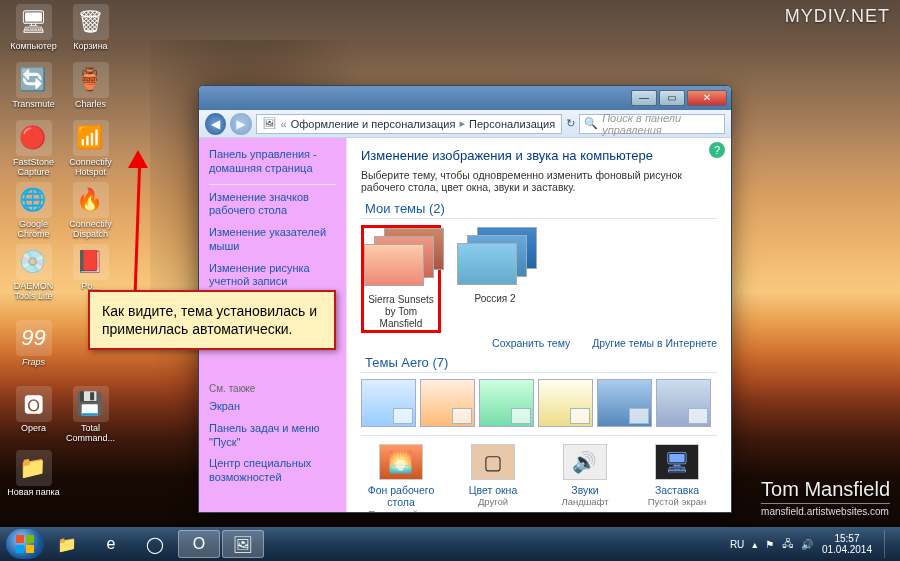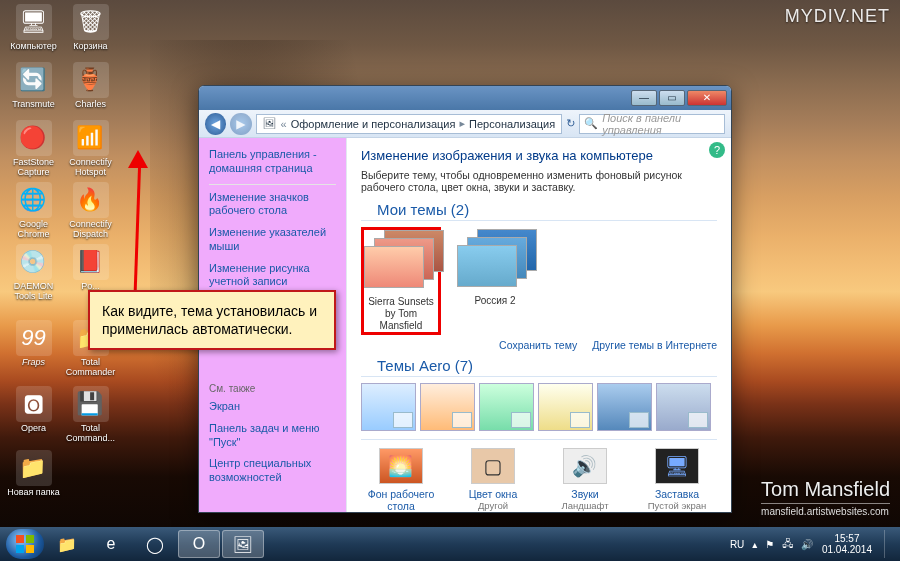--- a/index.html
+++ b/index.html
@@ -50,30 +50,30 @@
   .wbody { display:flex; height:calc(100% - 52px); }
   .sidebar { width:148px; background:#f0abfc; border-right:1px solid #e2e8f0; padding:10px 10px; font-size:11px; color:#1a5aa8; }
   .sidebar .grp { margin-bottom:14px; }
   .sidebar a { display:block; color:#1a5aa8; text-decoration:none; margin-bottom:8px; line-height:1.25; cursor:pointer; }
   .sidebar .hdr { color:#666; font-size:10px; margin-bottom:6px; }
   .sidebar .sep { border-top:1px solid #e4e4e4; margin:6px 0; }
 
   .main { flex:1; padding:10px 14px 6px; overflow:hidden; font-size:11px; color:#333; position:relative; }
   .main h1 { font-size:13px; color:#003a89; font-weight:400; margin-bottom:6px; }
   .main .sub { font-size:10.5px; color:#333; margin-bottom:8px; }
-  .section-label { font-size:15px; color:#1a5aa8; margin:4px 16px 2px; }
+  .section-label { font-size:13px; color:#1a5aa8; margin:4px 4px 2px; }
   .hr { border-top:1px solid #d8e5f4; margin-bottom:6px; }
   .themes-row { display:flex; gap:14px; margin-bottom:4px; }
   .theme { width:80px; text-align:center; cursor:pointer; padding:2px; }
   .theme .thumb { width:92px; height:62px; margin:0 auto 4px; position:relative; }
   .theme .thumb .stack { position:absolute; width:60px; height:42px; border:1px solid #aaa; background:#ddd; }
   .theme.selected { border:3px solid #e00; padding:0; }
   .theme .tname { font-size:10px; color:#333; line-height:1.2; }
   .actions { text-align:right; font-size:10.5px; margin:2px 0 6px; }
-  .actions a { color:#1a5aa8; text-decoration:none; margin-left:12px; cursor:pointer; }
+  .actions a { color:#1a5aa8; text-decoration:none; margin-left:19px; cursor:pointer; }
 
   .aero-row { display:flex; gap:4px; margin-bottom:8px; }
   .aero { width:55px; height:48px; background:linear-gradient(#bde,#8bc); border:1px solid #aac; cursor:pointer; position:relative; }
   .aero::after { content:""; position:absolute; right:2px; bottom:2px; width:18px; height:14px; background:rgba(255,255,255,.7); border:1px solid #9bc; }
 
   .bottom-row { display:flex; justify-content:space-between; border-top:1px solid #d8e5f4; padding-top:8px; }
   .bitem { width:80px; text-align:center; cursor:pointer; }
   .bitem .bi { width:44px; height:36px; margin:0 auto 4px; border:1px solid #ccc; background:#eee; display:flex; align-items:center; justify-content:center; font-size:20px; }
   .bitem .bl { color:#1a5aa8; font-size:10.5px; }
   .bitem .bs { color:#777; font-size:9.5px; }
@@ -146,24 +146,20 @@
       <div class="lbl">DAEMON Tools Lite</div>
     </div>
     <div class="dicon" style="left: 63px; top: 244px;">
       <div class="ic">📕</div>
       <div class="lbl">Po...</div>
     </div>
     <div class="dicon" style="left: 6px; top: 320px; font-style: italic;">
       <div class="ic">99</div>
       <div class="lbl">Fraps</div>
     </div>
-    <div class="dicon" style="left: 63px; top: 320px;">
-      <div class="ic">📁</div>
-      <div class="lbl">Total Commander</div>
-    </div>
     <div class="dicon" style="left: 6px; top: 386px;">
       <div class="ic">🅾</div>
       <div class="lbl">Opera</div>
     </div>
     <div class="dicon" style="left: 63px; top: 386px;">
       <div class="ic">💾</div>
       <div class="lbl">Total Command...</div>
     </div>
     <div class="dicon" style="left: 6px; top: 450px;">
       <div class="ic">📁</div>

